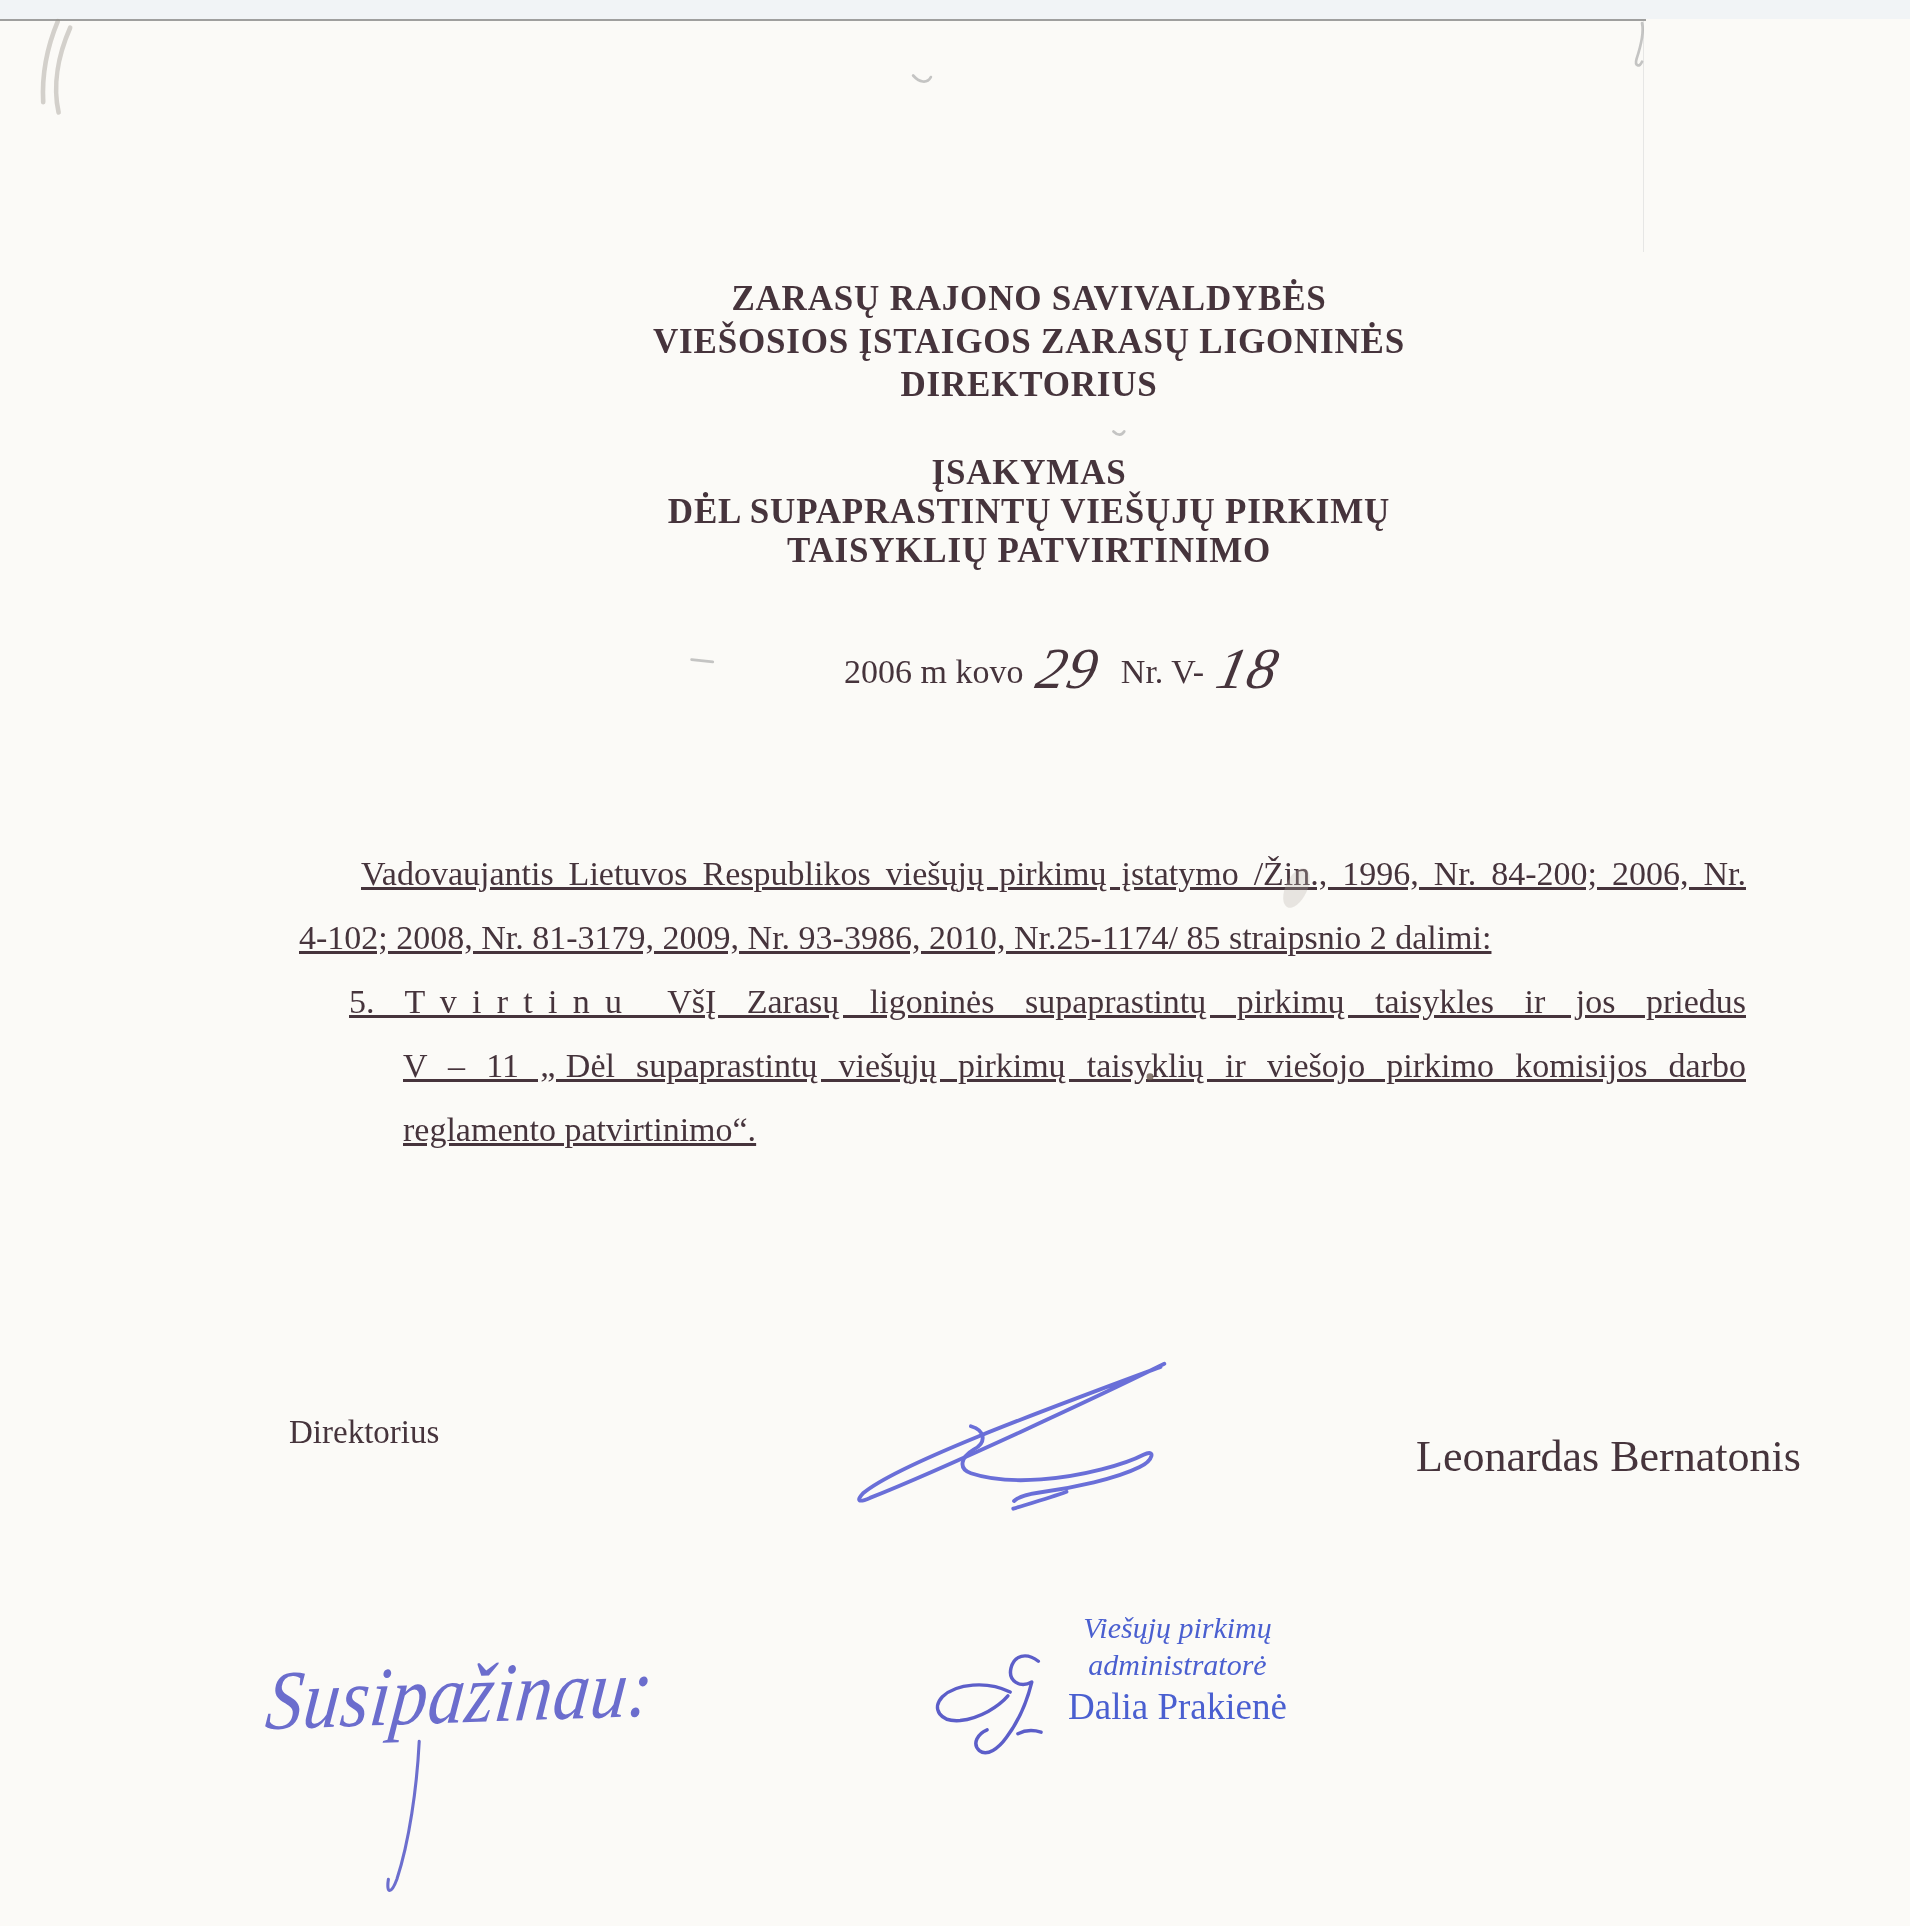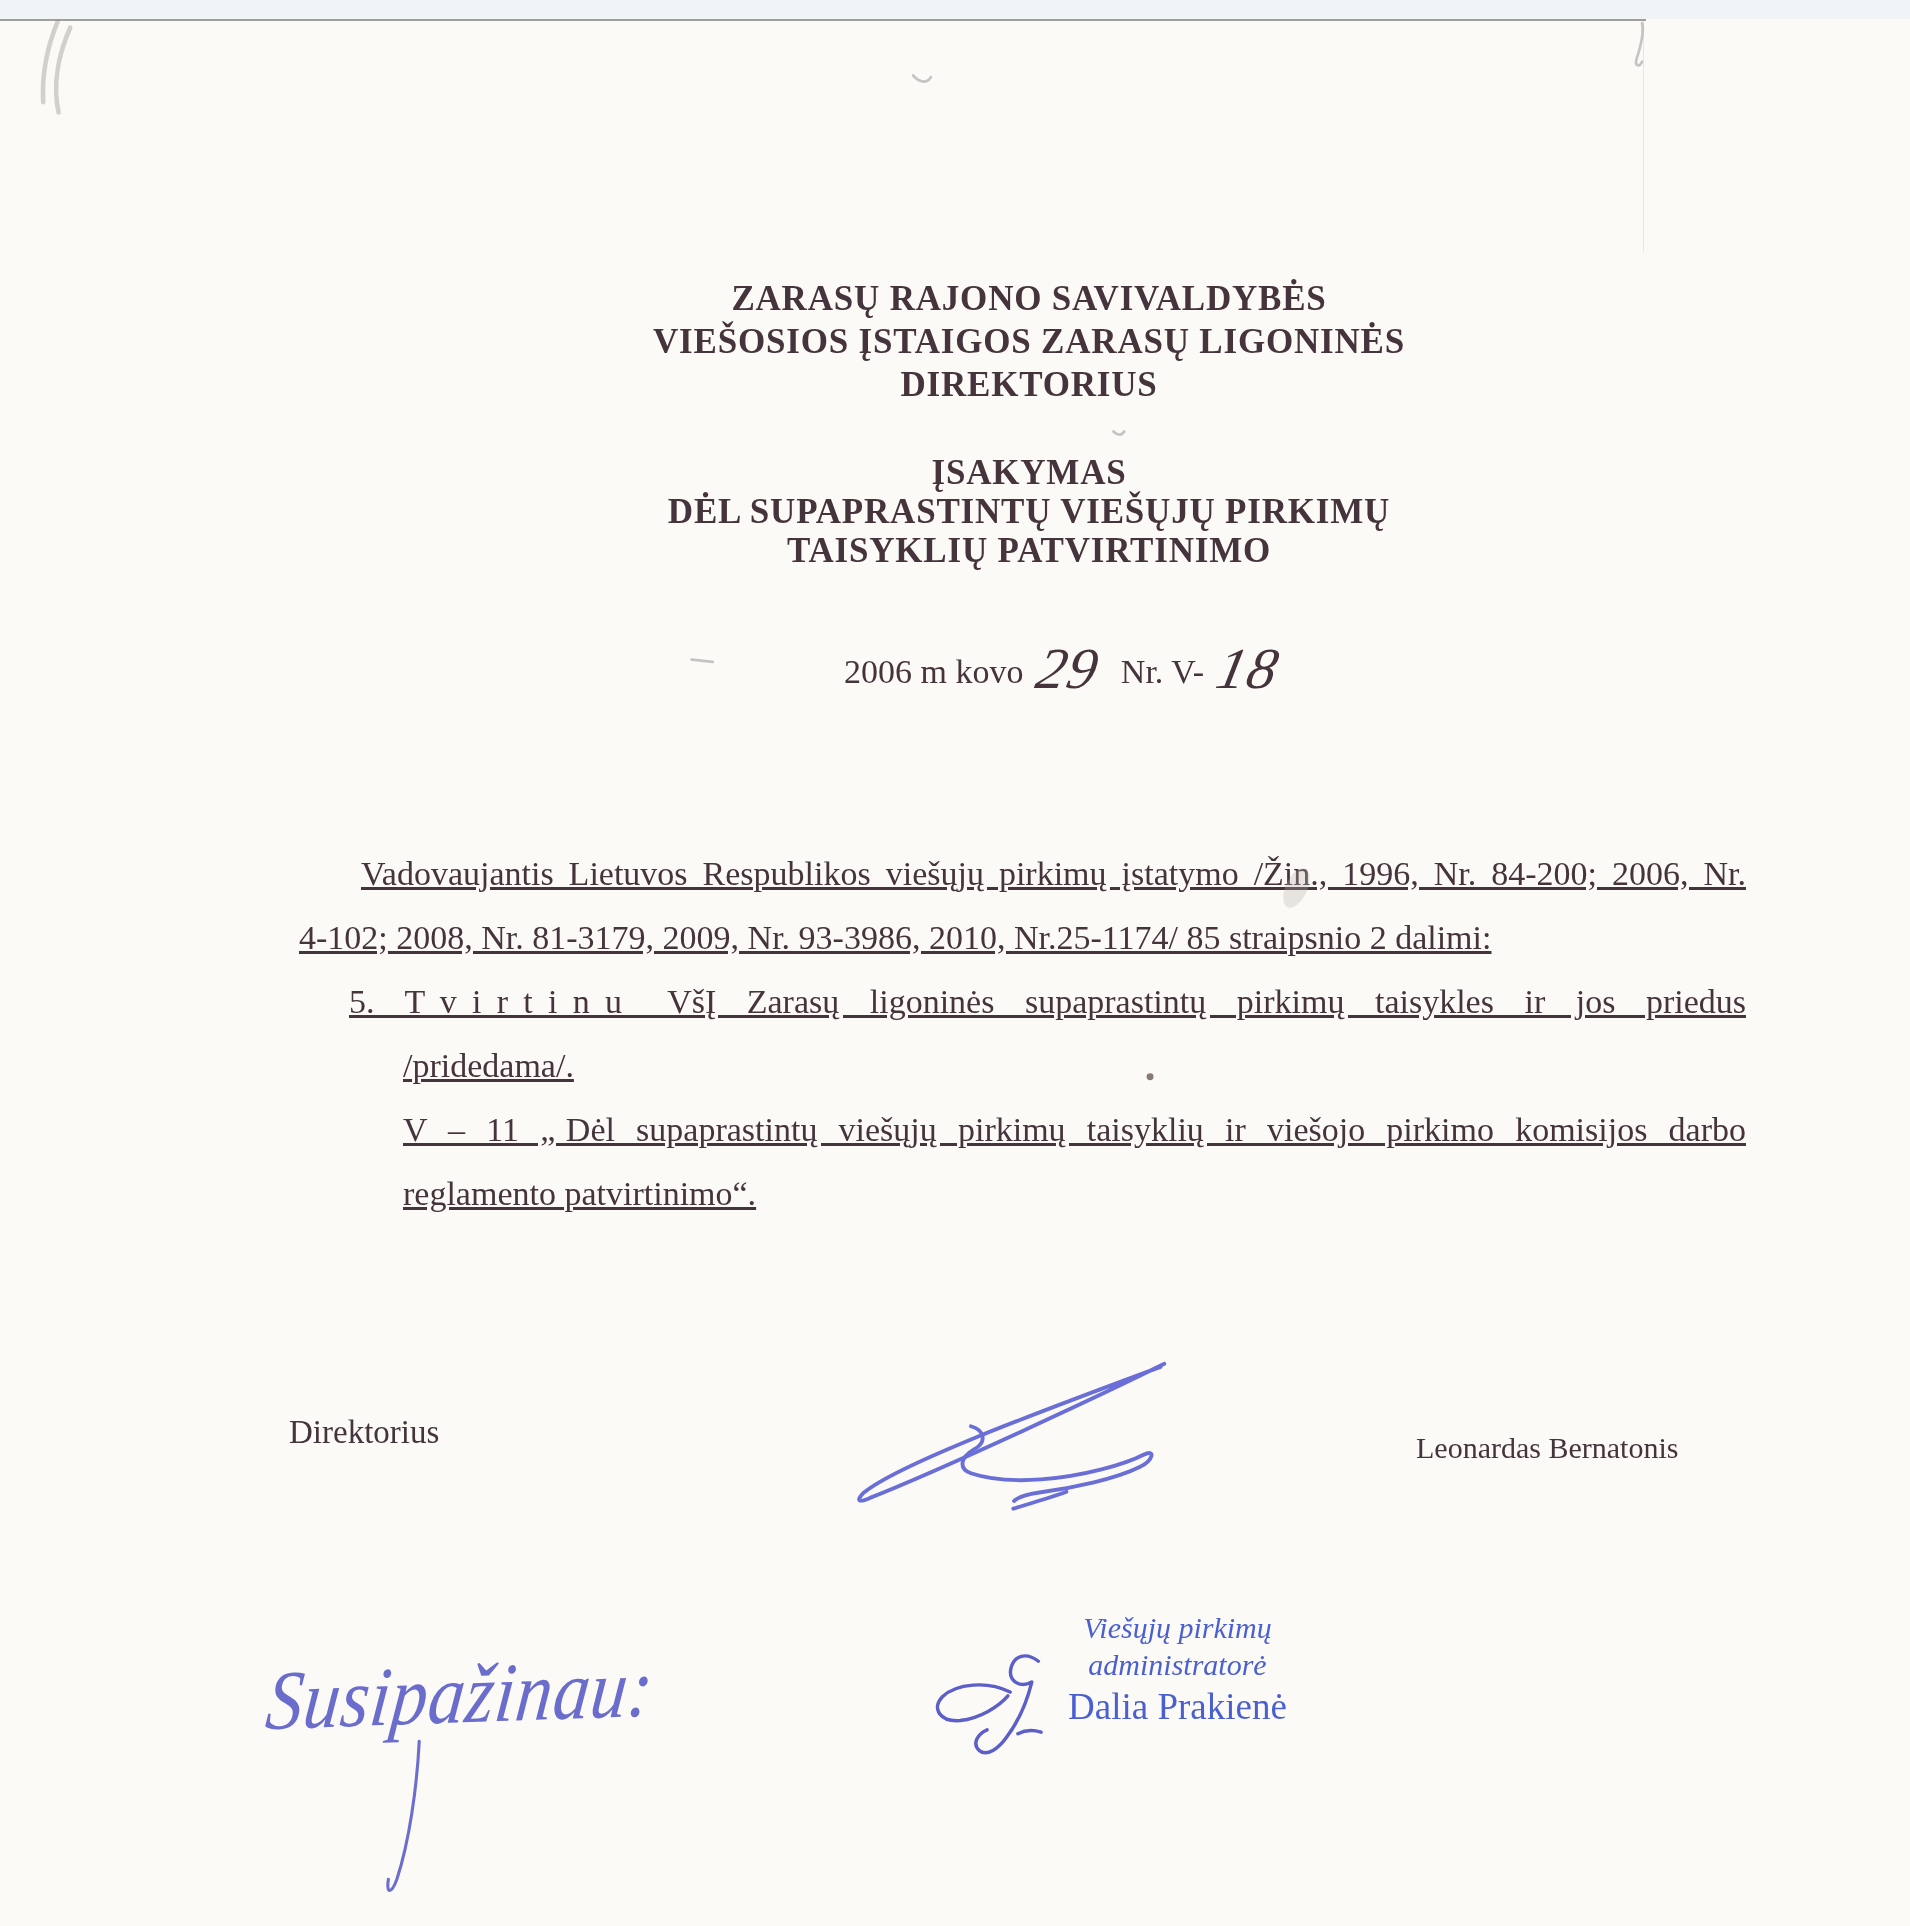--- a/index.html
+++ b/index.html
@@ -30,21 +30,21 @@
 
   
   .bodyblock{left:299px;top:842px;width:1447px;font-size:34px;line-height:64px;color:var(--ink);}
   .line{white-space:pre-wrap;text-decoration:underline;}
   .jf{text-align:justify;text-align-last:justify;}
   .ind{text-indent:62px;}
   .numl{padding-left:50px;}
   .cont{padding-left:104px;}
 
   .director-title{left:289px;top:1414px;font-size:33px;}
-  .director-name{left:1416px;top:1431px;font-size:30px;}
+  .director-name{left:1416px;top:1431px;font-size:44px;}
 
   
   .handnote{left:272px;top:1653px;font-size:73px;font-style:italic;
     color:var(--note,#5c5ec9);letter-spacing:0.8px;white-space:nowrap;
     transform:rotate(-2deg) skewX(-8deg) scaleY(1.15);transform-origin:left top;opacity:.9;}
 
   
   .stamp{left:1004px;top:1609px;width:347px;text-align:center;color:var(--stamp,#4a5fd0);}
   .stamp .s1{font-size:30px;line-height:37px;font-style:italic;}
   .stamp .nm{font-size:37px;line-height:40px;margin-top:3.9px;}
@@ -74,21 +74,20 @@
   <span>2006 m kovo</span>
   <span class="hw hw-day">29</span>
   <span>Nr. V-</span>
   <span class="hw hw-num">18</span>
 </div>
 
 <div class="abs bodyblock">
   <div class="line jf ind">Vadovaujantis Lietuvos Respublikos viešųjų pirkimų įstatymo /Žin., 1996, Nr. 84-200; 2006, Nr.</div>
   <div class="line">4-102; 2008, Nr. 81-3179, 2009, Nr. 93-3986, 2010, Nr.25-1174/ 85 straipsnio 2 dalimi:</div>
   <div class="line jf numl">5.  T v i r t i n u   VšĮ  Zarasų  ligoninės  supaprastintų  pirkimų  taisykles  ir  jos  priedus</div>
-  <div class="line cont">/pridedama/.</div>
   <div class="line jf cont">V  –  11  „ Dėl  supaprastintų  viešųjų  pirkimų  taisyklių  ir  viešojo  pirkimo  komisijos  darbo</div>
   <div class="line cont">reglamento patvirtinimo“.</div>
 </div>
 
 <div class="abs director-title">Direktorius</div>
 <div class="abs director-name">Leonardas Bernatonis</div>
 
 <div class="abs handnote">Susipažinau:</div>
 
 <div class="abs stamp">

